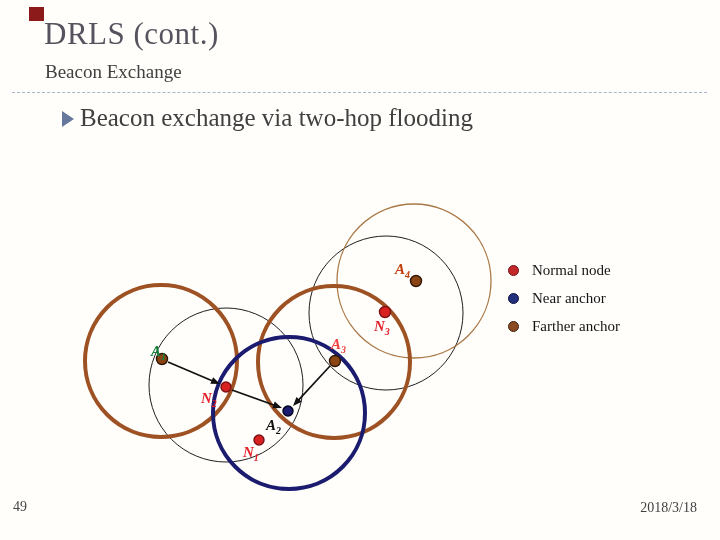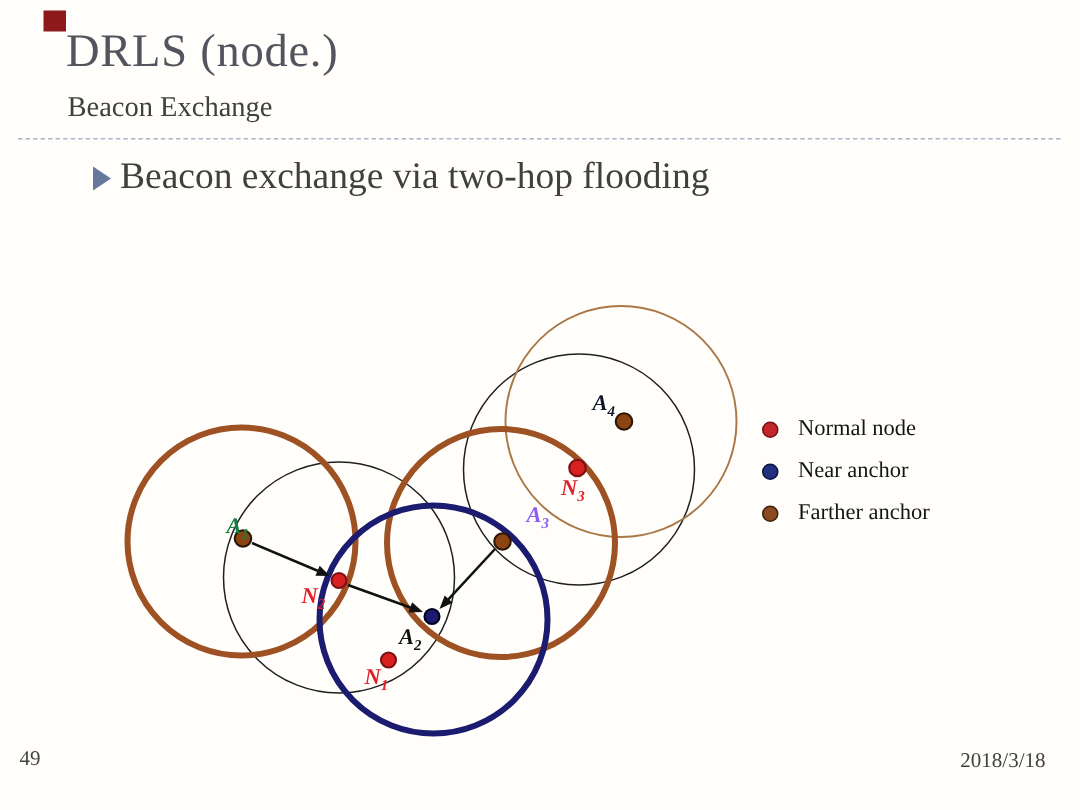--- a/index.html
+++ b/index.html
@@ -9,35 +9,35 @@
   .title{position:absolute;left:44px;top:16px;font-size:31px;color:#55545E;letter-spacing:0.5px;white-space:nowrap;}
   .subtitle{position:absolute;left:45px;top:61px;font-size:19px;color:#404040;white-space:nowrap;}
   .separator{position:absolute;left:12px;top:92px;width:695px;height:0;border-top:1px dashed #A8B6C8;}
   .bullet-triangle{position:absolute;left:62px;top:111px;width:0;height:0;
          border-left:12px solid #66789C;border-top:8px solid transparent;border-bottom:8px solid transparent;}
   .bullet-text{position:absolute;left:80px;top:104px;font-size:25px;color:#404040;white-space:nowrap;}
   .diagram-layer{position:absolute;left:0;top:0;width:720px;height:540px;}
   svg.diagram{position:absolute;left:0;top:0;}
   .node-label{position:absolute;font-size:15px;font-weight:bold;font-style:italic;line-height:1;white-space:nowrap;}
   .node-label sub{font-size:10px;line-height:1;}
-  .legend{position:absolute;left:508px;top:256px;margin-top:16px;}
+  .legend{position:absolute;left:508px;top:256px;}
   .legend-row{display:flex;align-items:center;height:28px;}
   .legend-dot{width:9px;height:9px;border-radius:50%;border:1px solid #333;margin-right:13px;flex:0 0 auto;}
   .legend-label{font-size:15px;color:#141414;white-space:nowrap;}
   .page-number{position:absolute;left:13px;top:499px;font-size:14px;color:#454545;text-align:center;}
   .slide-date{position:absolute;right:23px;top:500px;font-size:14px;color:#404040;}
 </style>
 </head>
 <body>
 
 <div class="slide">
 
   <div class="accent-square"></div>
 
-  <div class="title">DRLS (node.)</div>
+  <div class="title">DRLS (cont.)</div>
   <div class="subtitle">Beacon Exchange</div>
   <div class="separator"></div>
 
   <div class="bullet-triangle"></div>
   <div class="bullet-text">Beacon exchange via two-hop flooding</div>
 
   <div class="diagram-layer" id="diagram-layer">
     <svg class="diagram" id="diagram-svg" width="720" height="540" viewBox="0 0 720 540">
         <circle cx="226" cy="385" r="77" fill="none" stroke="#1F1F1F" stroke-width="1"></circle>
         <circle cx="386" cy="313" r="77" fill="none" stroke="#1F1F1F" stroke-width="1"></circle>
@@ -56,23 +56,23 @@
         <circle cx="288" cy="411" r="5" fill="#1B1B6F" stroke="#00001A" stroke-width="1.4"></circle>
         <circle cx="259" cy="440" r="5" fill="#D92121" stroke="#7A1013" stroke-width="1.4"></circle>
         <circle cx="335" cy="361" r="5.5" fill="#8B4513" stroke="#2E1505" stroke-width="1.4"></circle>
         <circle cx="385" cy="312" r="5.5" fill="#D92121" stroke="#7A1013" stroke-width="1.4"></circle>
         <circle cx="416" cy="281" r="5.5" fill="#8B4513" stroke="#2E1505" stroke-width="1.4"></circle>
       </svg>
   <span class="node-label" style="left: 151px; top: 344px; color: #15803d;"><span>A</span><sub>1</sub></span>
       <span class="node-label" style="left: 201px; top: 391px; color: rgb(227, 30, 40);"><span>N</span><sub>2</sub></span>
       <span class="node-label" style="left: 266px; top: 418px; color: rgb(17, 17, 17);"><span>A</span><sub>2</sub></span>
       <span class="node-label" style="left: 243px; top: 445px; color: rgb(227, 30, 40);"><span>N</span><sub>1</sub></span>
-      <span class="node-label" style="left: 331px; top: 337px; color: #8b5cf6; margin-left: 20px;"><span>A</span><sub>3</sub></span>
+      <span class="node-label" style="left: 331px; top: 337px; color: #ef4444;"><span>A</span><sub>3</sub></span>
       <span class="node-label" style="left: 374px; top: 319px; color: rgb(227, 30, 40);"><span>N</span><sub>3</sub></span>
-      <span class="node-label" style="left: 395px; top: 262px; color: #0f172a;"><span>A</span><sub>4</sub></span>
+      <span class="node-label" style="left: 395px; top: 262px; color: #c2410c;"><span>A</span><sub>4</sub></span>
     </div>
 
   <div class="legend" id="legend">
       <div class="legend-row">
         <span class="legend-dot" style="background: rgb(194, 39, 43); border-color: rgb(122, 16, 19);"></span>
         <span class="legend-label">Normal node</span>
       </div>
       <div class="legend-row">
         <span class="legend-dot" style="background: rgb(35, 48, 126); border-color: rgb(13, 18, 63);"></span>
         <span class="legend-label">Near anchor</span>

